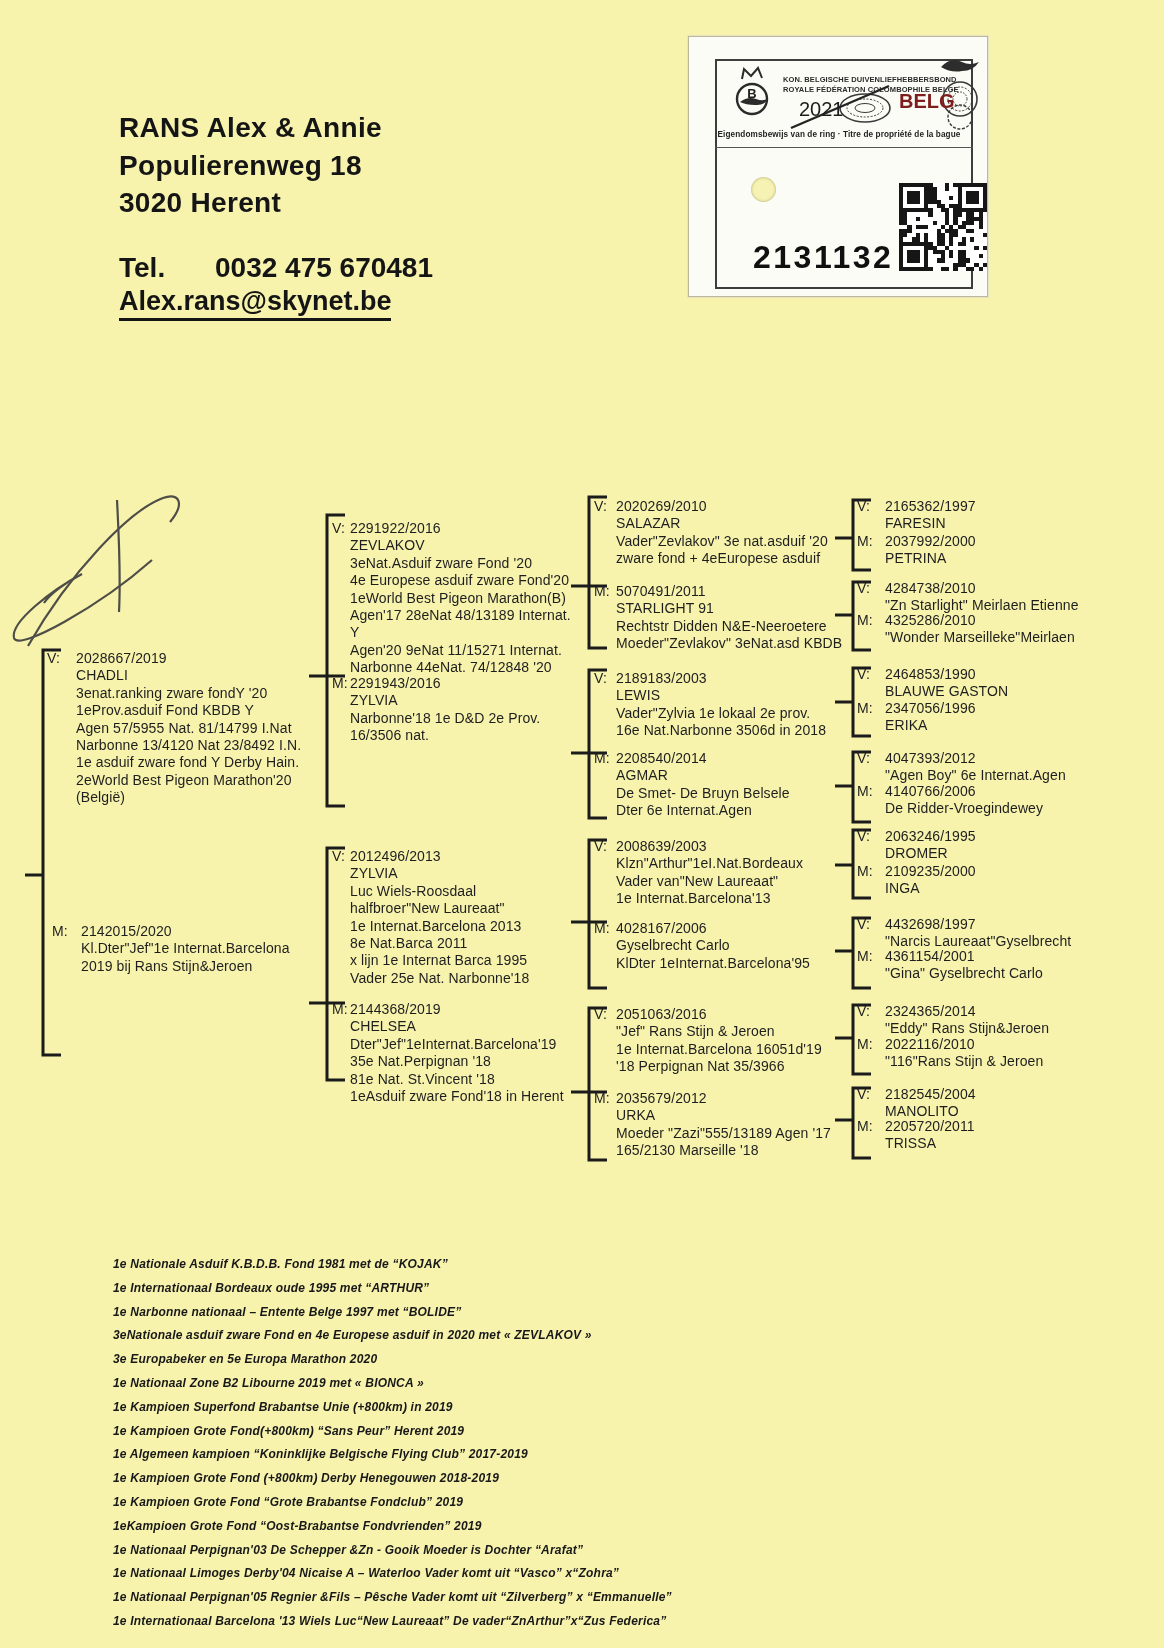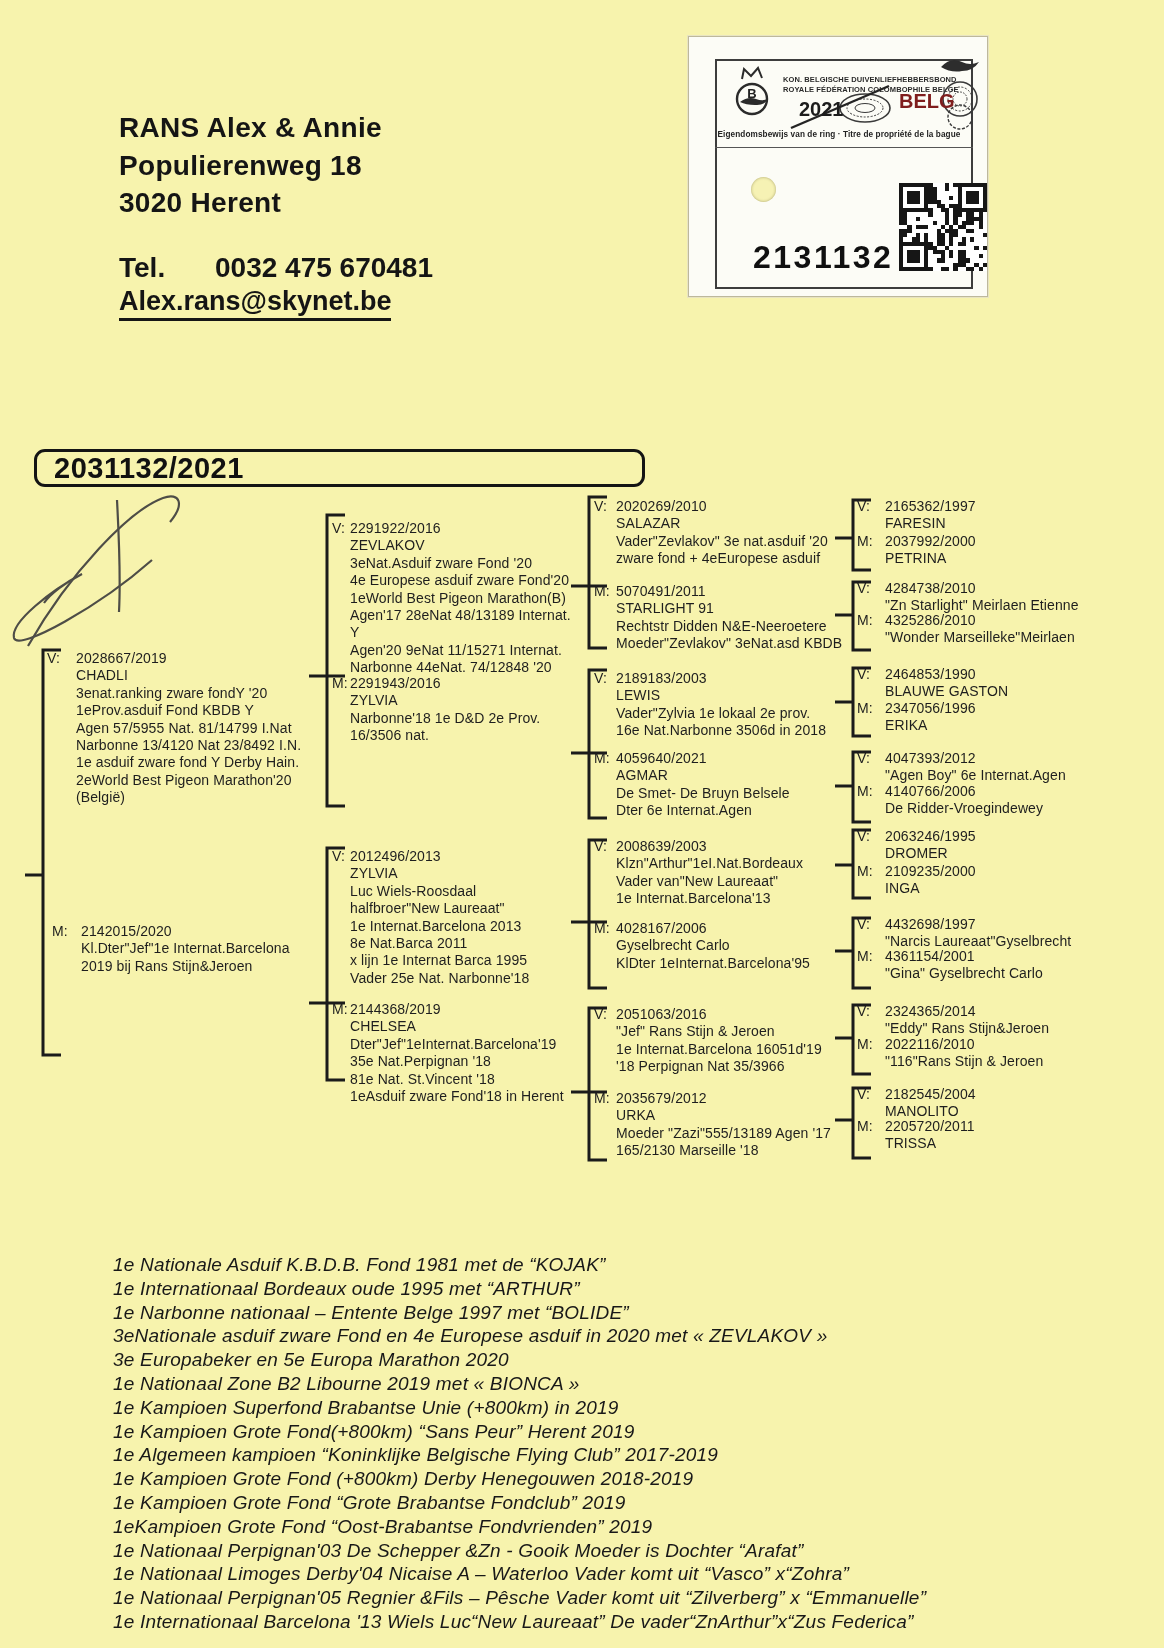--- a/index.html
+++ b/index.html
@@ -13,21 +13,21 @@
   .ophone .tl{width:96px}
   .oemail{position:absolute;left:119px;top:286px;font-size:27px;font-weight:700;color:#151515;
           border-bottom:3px solid #151515;padding-bottom:1px}
 
   
   .card{position:absolute;left:688px;top:36px;width:300px;height:261px;background:#fcfcf6;
         border:1px solid #bdb89c;box-shadow:0 0 0 1px #e8e4c2}
   .card-inner{position:absolute;left:26px;top:22px;width:258px;height:230px;border:2px solid #3d3d3d}
   .fed{position:absolute;left:94px;top:38px;width:176px;font-size:7.5px;font-weight:700;
        color:#2a2a2a;line-height:9.5px;letter-spacing:.1px}
-  .year{position:absolute;left:110px;top:61px;font-size:20px;font-weight:700;color:#1c1c1c}
+  .year{position:absolute;left:110px;top:61px;font-size:20px;font-weight:400;color:#1c1c1c}
   .belg{position:absolute;left:210px;top:53px;font-size:20px;font-weight:700;color:#7f1d1d}
   .subtl{position:absolute;left:18px;top:93px;width:264px;font-size:8.2px;font-weight:700;
          text-align:center;color:#222;letter-spacing:.1px}
   .divid{position:absolute;left:26px;top:110px;width:258px;border-top:1.5px solid #555}
   .hole{position:absolute;left:62px;top:140px;width:25px;height:25px;border-radius:50%;
         background:#f6f2b4;box-shadow:inset 0 0 3px rgba(80,70,20,.45)}
   .bignum{position:absolute;left:64px;top:202px;font-size:32px;font-weight:700;letter-spacing:2.5px;color:#101010}
   .qr{position:absolute;left:210px;top:146px;width:88px;height:88px}
 
   
@@ -38,21 +38,21 @@
   
   .en{position:absolute;display:flex;font-size:14px;line-height:17.4px;color:#1e1e1e;letter-spacing:.1px}
   .pf{flex:none}
   .c1{width:262px}.c1 .pf{width:29px}
   .c2{width:246px}.c2 .pf{width:18px}
   .c3{width:256px}.c3 .pf{width:22px}
   .c4{width:300px}.c4 .pf{width:28px}
   .ln{display:block;white-space:pre-line}
 
   
-  .ach{position:absolute;left:113px;top:1253px;font-style:italic;font-weight:400;font-size:19px;
+  .ach{position:absolute;left:113px;top:1253px;font-style:italic;font-weight:700;font-size:12px;
        line-height:23.8px;color:#181818;letter-spacing:.2px}
   .ach div{white-space:nowrap}
 
   svg.overlay{position:absolute;left:0;top:0;pointer-events:none}
 </style>
 </head>
 <body>
 
 <div class="page">
 
@@ -321,23 +321,20 @@
           <rect x="10" y="20" width="1" height="1"></rect>
           <rect x="11" y="20" width="1" height="1"></rect>
           <rect x="13" y="20" width="1" height="1"></rect>
           <rect x="16" y="20" width="1" height="1"></rect>
           <rect x="17" y="20" width="1" height="1"></rect>
           <rect x="19" y="20" width="1" height="1"></rect>
         </g>
       </svg>
   </div>
 
-  <div class="ringbox">
-    <span>2031132/2021</span>
-  </div>
 
   <svg class="overlay" width="1164" height="1648" viewBox="0 0 1164 1648">
     <g stroke="#1b1b1b" stroke-width="3" fill="none">
       <path d="M61 650 H43 V1055 H61"></path>
         <path d="M25 875 H43"></path>
       <path d="M345 515 H327 V806 H345"></path>
         <path d="M309 676 H345"></path>
       <path d="M345 848 H327 V1080 H345"></path>
         <path d="M309 1003 H345"></path>
       <path d="M607 497 H589 V648 H607"></path>
@@ -467,21 +464,21 @@
       <span>
         <span class="ln">2189183/2003</span>
         <span class="ln">LEWIS</span>
         <span class="ln">Vader"Zylvia 1e lokaal 2e prov.
 16e Nat.Narbonne 3506d in 2018</span>
       </span>
     </div>
     <div class="en c3" style="left:594px;top:750px">
       <span class="pf">M:</span>
       <span>
-        <span class="ln">4059640/2021</span>
+        <span class="ln">2208540/2014</span>
         <span class="ln">AGMAR</span>
         <span class="ln">De Smet- De Bruyn Belsele
 Dter 6e Internat.Agen</span>
       </span>
     </div>
     <div class="en c3" style="left:594px;top:838px">
       <span class="pf">V:</span>
       <span>
         <span class="ln">2008639/2003</span>
         <span class="ln">Klzn"Arthur"1eI.Nat.Bordeaux

